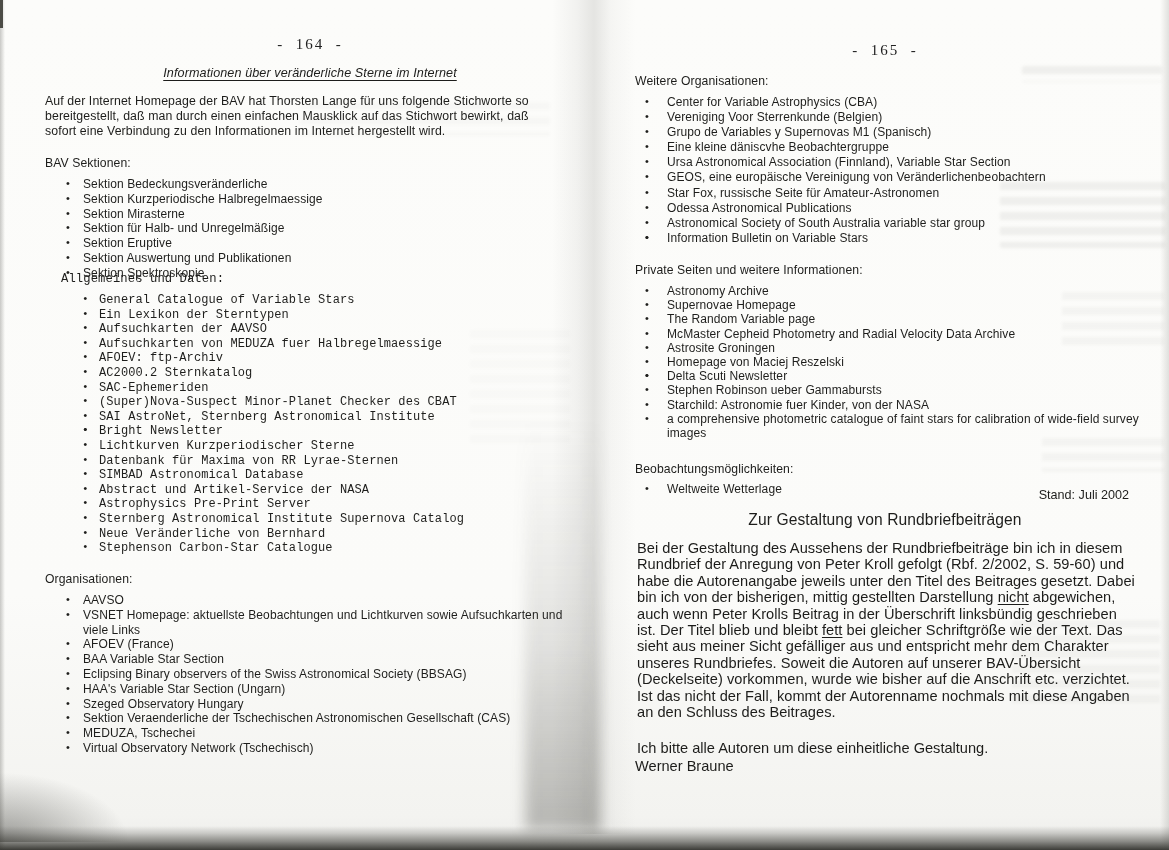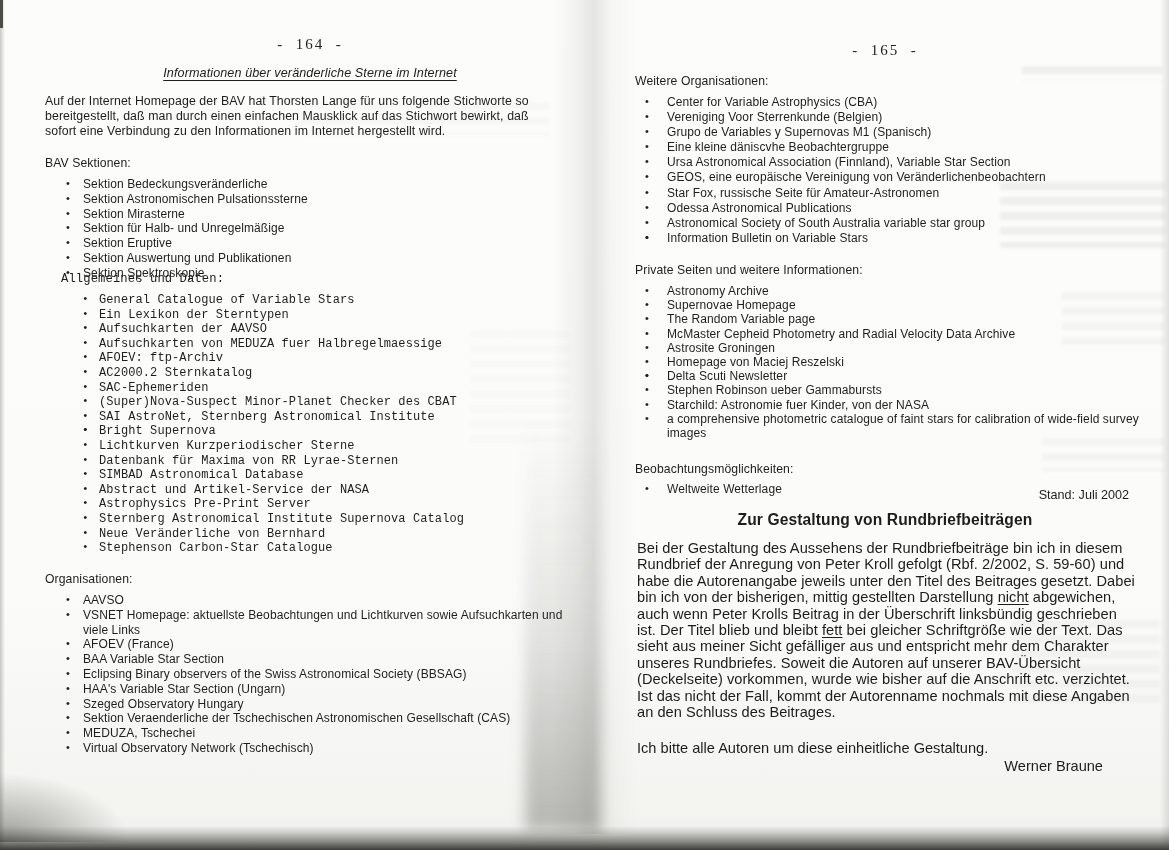--- a/index.html
+++ b/index.html
@@ -33,25 +33,25 @@
   ul.bullets .bullet { position:absolute; font-size:11px; top:-1px; }
   ul.left-list li  { padding-left:38px; line-height:14.8px; }
   ul.left-list .bullet { left:21px; }
   ul.left-list.tight li { line-height:14.6px; }
   ul.right-list li { padding-left:32px; line-height:15.1px; }
   ul.right-list .bullet { left:10px; }
   ul.right-list.tight li { line-height:14.2px; }
 
   .stand { font-size:12.6px; text-align:right; }
 
-  .article-title { font-size:15.6px; font-weight:bold; text-align:center; letter-spacing:0.1px; }
+  .article-title { font-size:15.6px; font-weight:normal; text-align:center; letter-spacing:0.1px; }
   .article-body { font-size:14.6px; line-height:16.4px; letter-spacing:0.05px; color:#1c1c1a; }
   .article-body .u { text-decoration:underline; text-underline-offset:2px; }
   .closing { font-size:14.6px; }
-  .signature { font-size:14.6px; text-align:right; }
+  .signature { font-size:14.6px; }
 
   
   .gutter {
     position:absolute; left:552px; top:0; width:84px; height:834px;
     background:linear-gradient(90deg, rgba(70,70,64,0) 0%, rgba(70,70,64,0.06) 30%,
       rgba(70,70,64,0.13) 50%, rgba(70,70,64,0.04) 70%, rgba(70,70,64,0) 100%);
   }
   .gutter-bottom {
     position:absolute; left:525px; top:420px; width:75px; height:410px;
     background:linear-gradient(180deg, rgba(55,55,50,0) 0%, rgba(55,55,50,0.12) 55%, rgba(55,55,50,0.32) 100%);
@@ -93,21 +93,21 @@
     <div class="abs pagenum" style="left:0; top:36px; width:530px;">-  164  -</div>
 
     <div class="abs doc-title" style="left:0; top:66px; width:530px;font-style:italic;">Informationen über veränderliche Sterne im Internet</div>
 
     <div class="abs body-sm" style="left:0; top:94px; width:516px;">Auf der Internet Homepage der BAV hat Thorsten Lange für uns folgende Stichworte so bereitgestellt, daß man durch einen einfachen Mausklick auf das Stichwort bewirkt, daß sofort eine Verbindung zu den Informationen im Internet hergestellt wird.</div>
 
     <div class="abs" style="left:0; top:156px; width:530px;">
       <div class="sec-heading">BAV Sektionen:</div>
       <ul class="bullets left-list" style="margin-top:7px;">
           <li><span class="bullet">•</span><span>Sektion Bedeckungsveränderliche</span></li>
-          <li><span class="bullet">•</span><span>Sektion Astronomischen Pulsationssterne</span></li>
+          <li><span class="bullet">•</span><span>Sektion Kurzperiodische Halbregelmaessige</span></li>
           <li><span class="bullet">•</span><span>Sektion Mirasterne</span></li>
           <li><span class="bullet">•</span><span>Sektion für Halb- und Unregelmäßige</span></li>
           <li><span class="bullet">•</span><span>Sektion Eruptive</span></li>
           <li><span class="bullet">•</span><span>Sektion Auswertung und Publikationen</span></li>
           <li><span class="bullet">•</span><span>Sektion Spektroskopie</span></li>
         </ul>
     </div>
 
     <div class="abs" style="left:16px; top:272px; width:530px;font-family:Liberation Mono, monospace;">
       <div class="sec-heading">Allgemeines und Daten:</div>
@@ -115,21 +115,21 @@
           <li><span class="bullet">•</span><span>General Catalogue of Variable Stars</span></li>
           <li><span class="bullet">•</span><span>Ein Lexikon der Sterntypen</span></li>
           <li><span class="bullet">•</span><span>Aufsuchkarten der AAVSO</span></li>
           <li><span class="bullet">•</span><span>Aufsuchkarten von MEDUZA fuer Halbregelmaessige</span></li>
           <li><span class="bullet">•</span><span>AFOEV: ftp-Archiv</span></li>
           <li><span class="bullet">•</span><span>AC2000.2 Sternkatalog</span></li>
           <li><span class="bullet">•</span><span>SAC-Ephemeriden</span></li>
           <li><span class="bullet">•</span><span>(Super)Nova-Suspect Minor-Planet Checker des CBAT</span></li>
           <li><span class="bullet">•</span><span>SAI AstroNet, Sternberg Astronomical Institute</span></li>
           <li><span class="bullet">•</span></li>
-          <li><span class="bullet">•</span><span>Bright Supernova</span></li>
+          <li><span class="bullet">•</span><span>Bright Newsletter</span></li>
           <li><span class="bullet">•</span><span>Lichtkurven Kurzperiodischer Sterne</span></li>
           <li><span class="bullet">•</span><span>Datenbank für Maxima von RR Lyrae-Sternen</span></li>
           <li><span class="bullet">•</span><span>SIMBAD Astronomical Database</span></li>
           <li><span class="bullet">•</span><span>Abstract und Artikel-Service der NASA</span></li>
           <li><span class="bullet">•</span><span>Astrophysics Pre-Print Server</span></li>
           <li><span class="bullet">•</span><span>Sternberg Astronomical Institute Supernova Catalog</span></li>
           <li><span class="bullet">•</span><span>Neue Veränderliche von Bernhard</span></li>
           <li><span class="bullet">•</span><span>Stephenson Carbon-Star Catalogue</span></li>
         </ul>
     </div>

